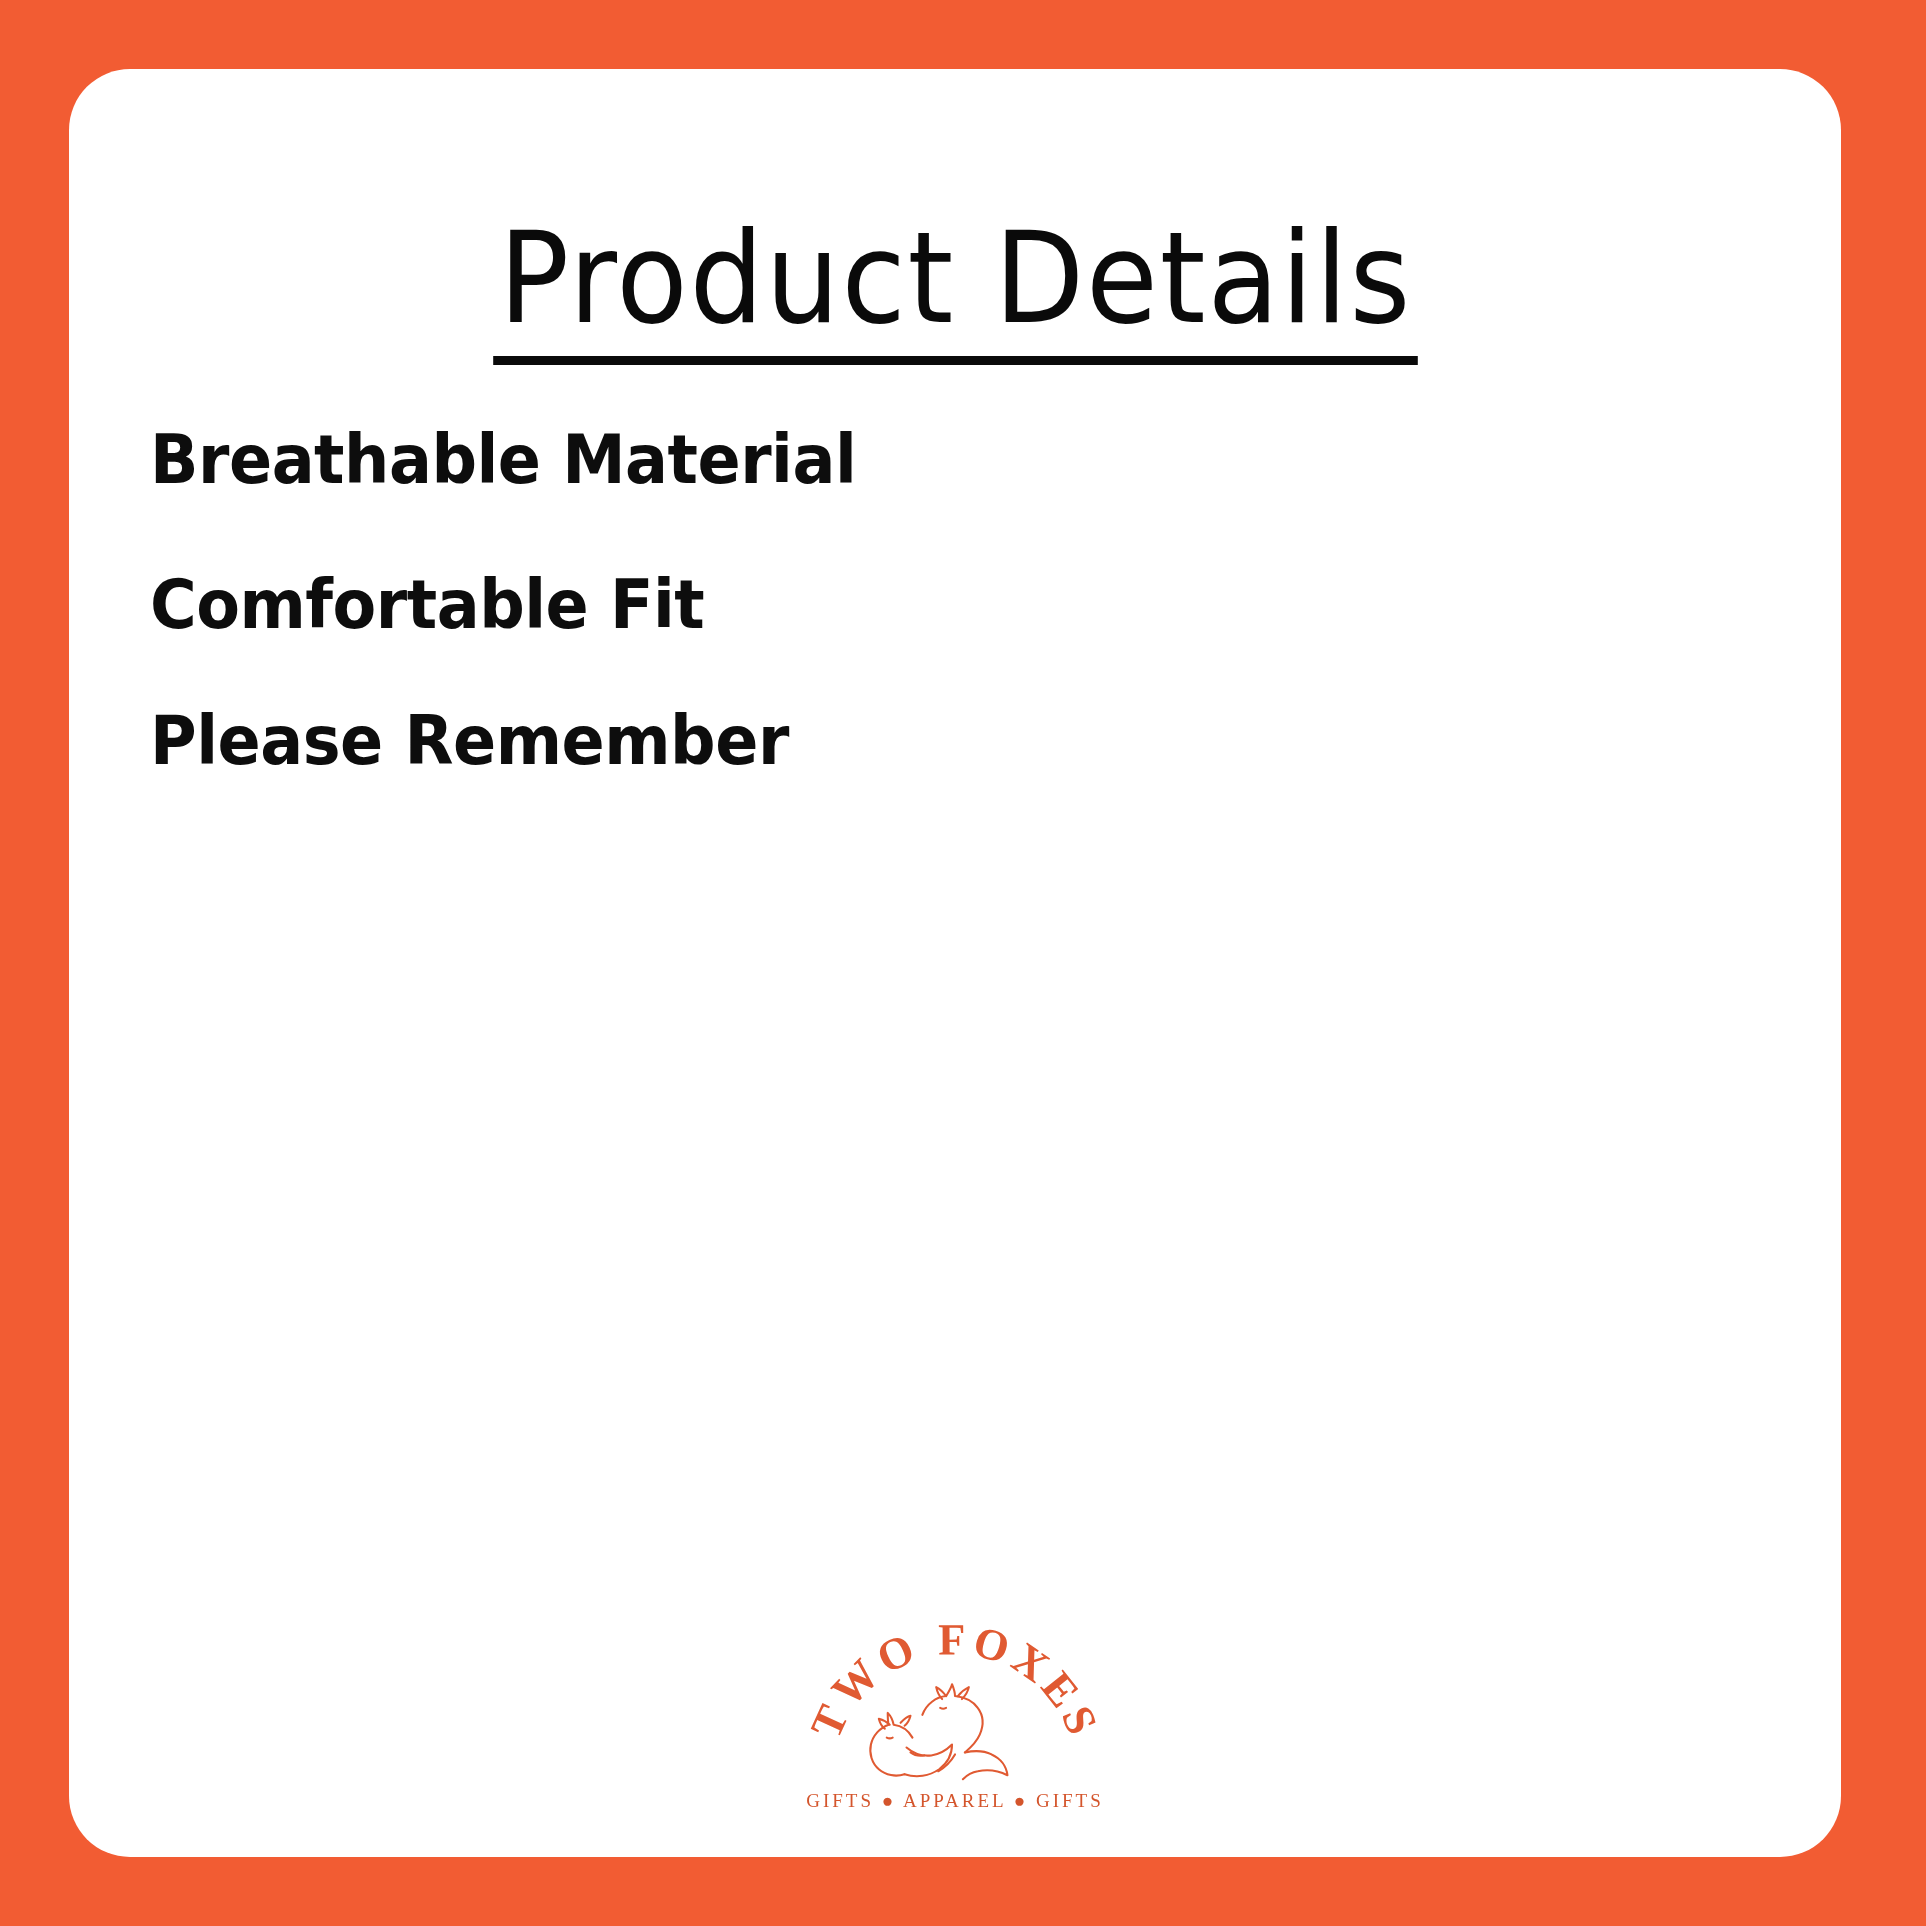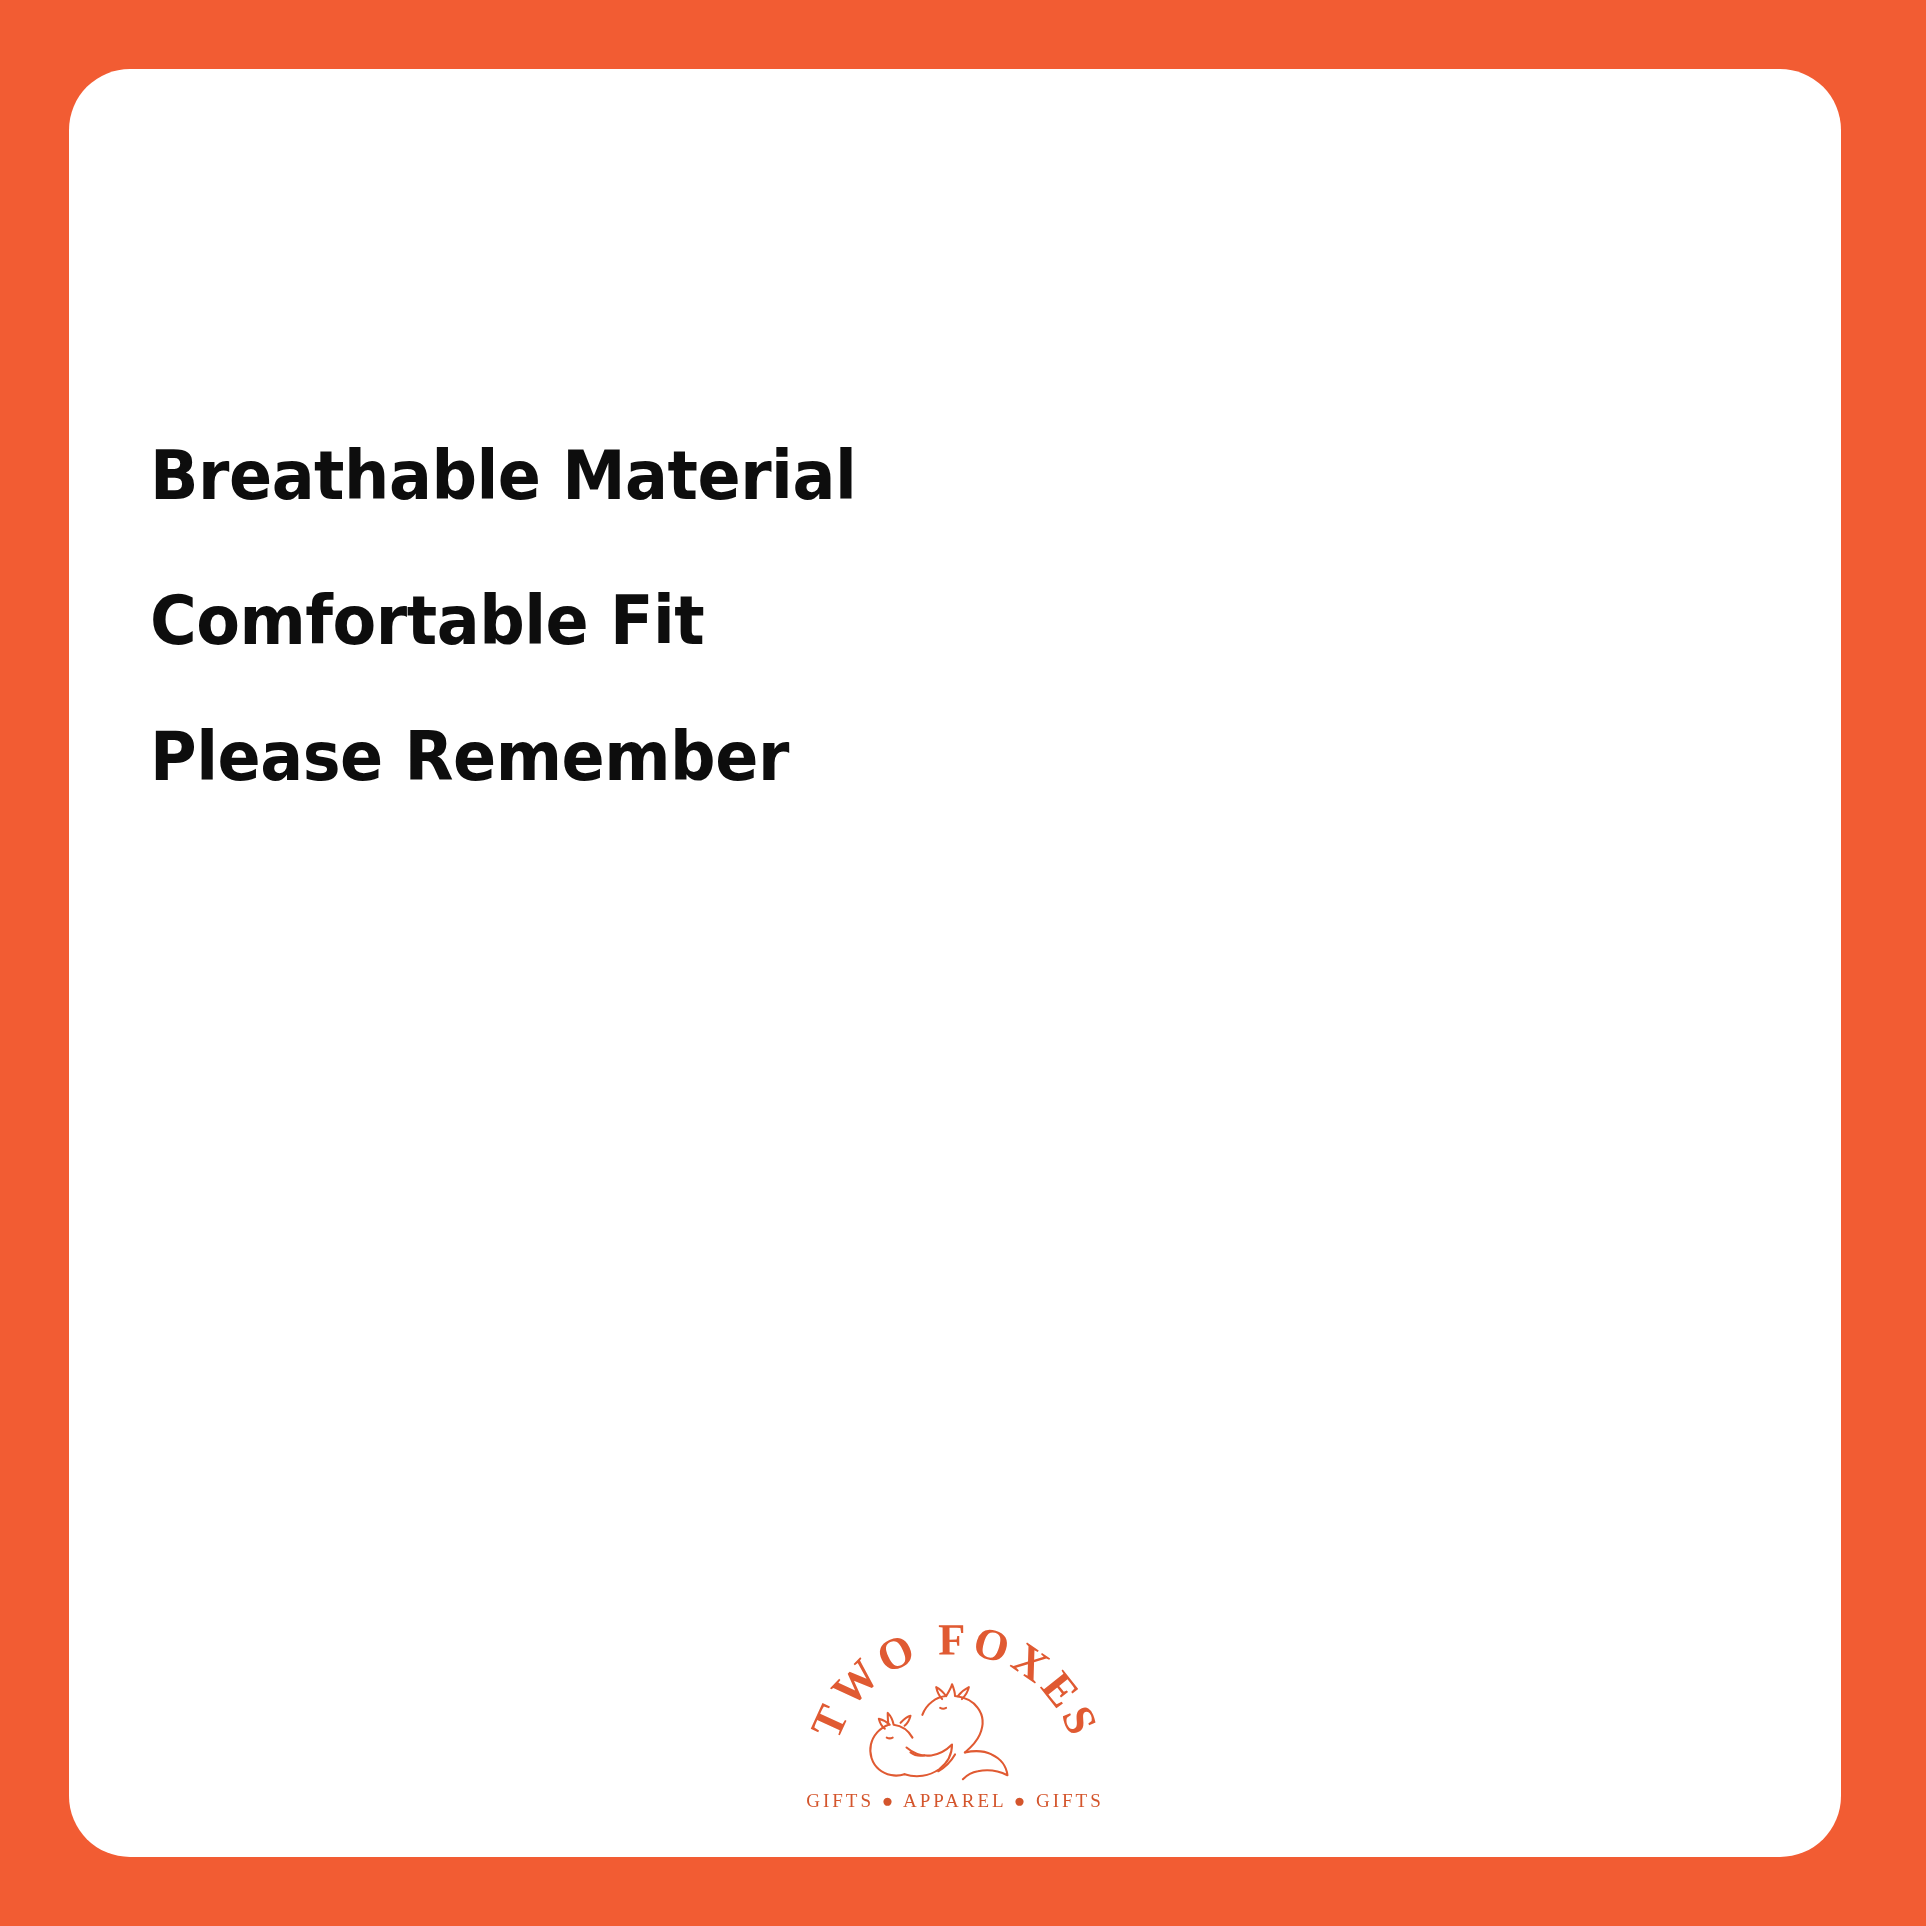--- a/index.html
+++ b/index.html
@@ -55,21 +55,21 @@
     padding: 0 6px 14px 6px;
     border-bottom: 9px solid #0a0a0a;
     transform: scaleX(0.92);
     transform-origin: center;
   }
 
   
   .content {
     position: absolute;
     left: 81px;
-    top: 372px;
+    top: 356px;
     width: 1624px;
   }
 
   .section { margin-bottom: 0; }
 
   .section-heading {
     font-family: "DejaVu Sans", sans-serif;
     font-weight: bold;
     font-size: 67px;
     color: #0d0d0d;
@@ -131,20 +131,23 @@
     white-space: nowrap;
     margin-top: -4px;
   }
 </style>
 </head>
 <body>
 
 <div id="poster">
   <div id="card">
 
+    <div class="title-wrap">
+      <h1 class="title">Product Details</h1>
+    </div>
 
     <div class="content">
 
       <div class="section">
         <h2 class="section-heading">Breathable Material</h2>
       </div>
 
       <div class="sec-gap-1"></div>
 
       <div class="section">

